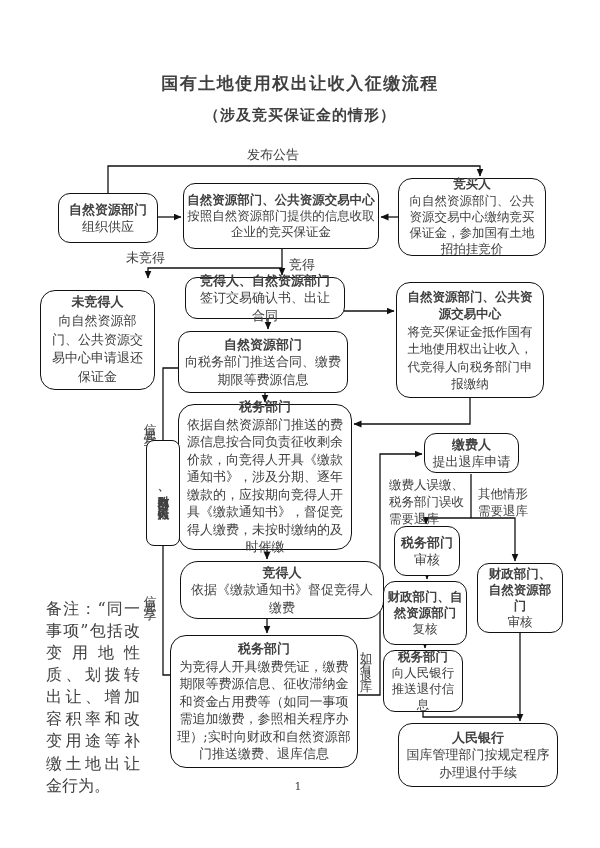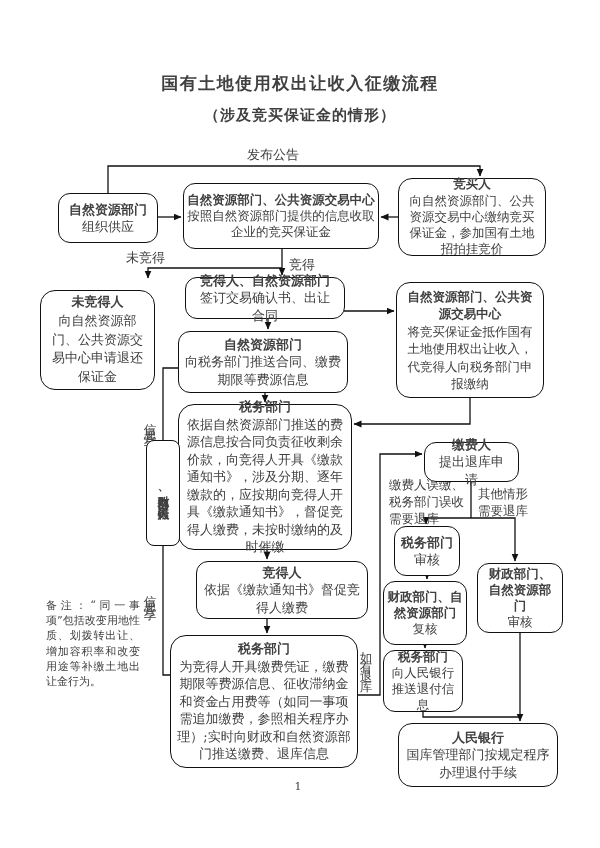--- a/index.html
+++ b/index.html
@@ -15,21 +15,21 @@
         text-align:center;box-sizing:border-box;padding:3px 5px;line-height:1.33;font-size:13px;}
   .nt{font-weight:bold;}
   .nb{}
   .small{font-size:12.5px;line-height:1.3;}
   .vnode{position:absolute;border:1.5px solid #111;border-radius:8px;background:#fff;
         writing-mode:vertical-rl;text-align:center;box-sizing:border-box;
         font-weight:bold;font-size:11.5px;display:flex;align-items:center;justify-content:center;}
   .elabel{position:absolute;font-size:13px;white-space:nowrap;}
   .vlabel{position:absolute;writing-mode:vertical-rl;font-size:12.5px;letter-spacing:4px;text-align:center;}
   .mlabel{position:absolute;font-size:12.5px;line-height:1.35;text-align:left;}
-  .note{position:absolute;left:46px;top:598px;width:94px;font-size:11px;line-height:1.38;text-align:justify;}
+  .note{position:absolute;left:46px;top:598px;width:94px;font-size:16px;line-height:1.38;text-align:justify;}
   .pagenum{position:absolute;left:288px;top:780px;width:20px;text-align:center;font-size:11px;}
 </style>
 </head>
 <body>
 
 <div id="page">
 
   <div class="doc-title">国有土地使用权出让收入征缴流程</div>
   <div class="doc-subtitle">（涉及竞买保证金的情形）</div>
 
@@ -105,35 +105,35 @@
   <div class="node" style="left:178px;top:331px;width:170px;height:62px;">
     <div class="nt">自然资源部门</div>
     <div class="nb">向税务部门推送合同、缴费期限等费源信息</div>
   </div>
 
   <div class="node" style="left:178px;top:404px;width:174px;height:146px;border-radius:16px;padding:2px 4px;line-height:1.35;">
     <div class="nt">税务部门</div>
     <div class="nb">依据自然资源部门推送的费源信息按合同负责征收剩余价款，向竞得人开具《缴款通知书》，涉及分期、逐年缴款的，应按期向竞得人开具《缴款通知书》，督促竞得人缴费，未按时缴纳的及时催缴</div>
   </div>
 
-  <div class="node" style="left:196px;top:561px;width:172px;height:58px;">
+  <div class="node" style="left:180px;top:561px;width:204px;height:58px;border-radius:18px;">
     <div class="nt">竞得人</div>
     <div class="nb">依据《缴款通知书》督促竞得人缴费</div>
   </div>
 
   <div class="node" style="left:170px;top:635px;width:188px;height:133px;border-radius:16px;padding:2px 4px;line-height:1.35;">
     <div class="nt">税务部门</div>
     <div class="nb">为竞得人开具缴费凭证，缴费期限等费源信息、征收滞纳金和资金占用费等（如同一事项需追加缴费，参照相关程序办理）;实时向财政和自然资源部门推送缴费、退库信息</div>
   </div>
 
   <div class="vnode" style="left:146px;top:440px;width:34px;height:106px;">
     <div>财政部门、人民银行</div>
   </div>
 
-  <div class="node" style="left:424px;top:442px;width:95px;height:40px;padding:1px 9px;">
+  <div class="node" style="left:424px;top:433px;width:95px;height:40px;padding:1px 2px;">
     <div class="nt">缴费人</div>
     <div class="nb">提出退库申请</div>
   </div>
 
   <div class="node" style="left:394px;top:526px;width:66px;height:50px;padding:1px 2px;">
     <div class="nt">税务部门</div>
     <div class="nb">审核</div>
   </div>
 
   <div class="node small" style="left:383px;top:581px;width:84px;height:64px;padding:1px 3px;">

